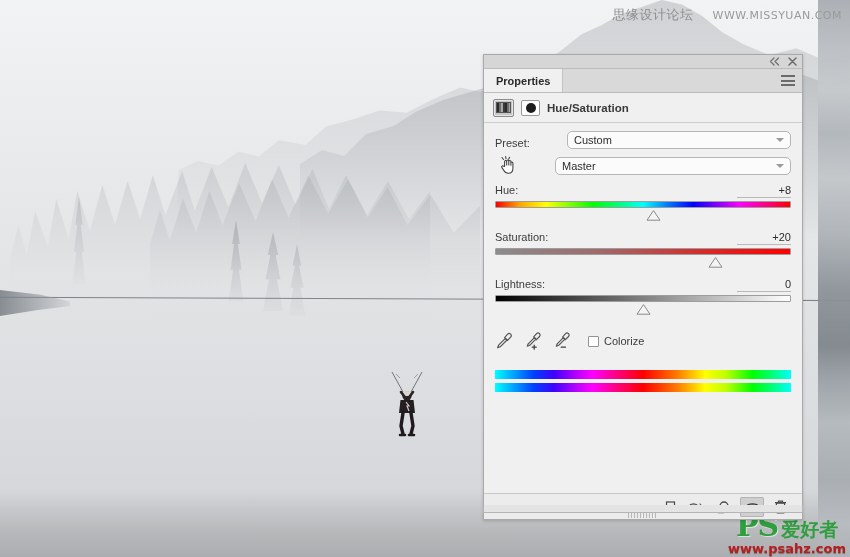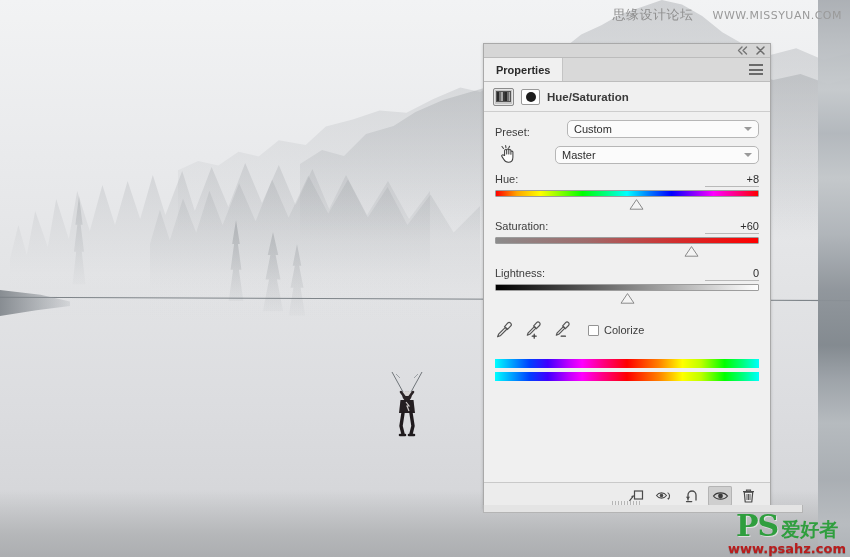--- a/index.html
+++ b/index.html
@@ -133,22 +133,22 @@
   }
   #watermark-bottom .wm-url {
     display: block; margin-top: 1px;
     font-family: "DejaVu Sans", sans-serif;
     font-size: 13px; font-weight: bold; color: #b91c1c;
     text-shadow: 0 1px 1px rgba(0,0,0,.35);
   }
 
   
   #properties-panel {
-    position: absolute; left: 483px; top: 43px;
-    width: 288px; height: 466px;
+    position: absolute; left: 483px; top: 54px;
+    width: 320px; height: 466px;
     background: #f0f0f0;
     border: 1px solid #a9a9a9;
     box-shadow: 0 1px 3px rgba(0,0,0,.18);
     display: flex; flex-direction: column;
     font-size: 11px; color: #3c3c3c;
   }
   
   #panel-titlebar {
     height: 14px; background: #d6d6d6;
     border-bottom: 1px solid #bcbcbc;
@@ -416,21 +416,21 @@
               <path d="M7.5 0.6 L14 10.2 H1 Z" fill="#f4f4f4" stroke="#8a8a8a" stroke-width="1" stroke-linejoin="round"></path>
             </svg>
           </div>
         </div>
         <div class="slider-rail-space"></div>
       </div>
 
       <div class="slider-block">
         <div class="slider-head">
           <span class="field-label">Saturation:</span>
-          <span class="slider-value">+60</span>
+          <span class="slider-value">+20</span>
         </div>
         <div class="slider-track" id="saturation-track">
           <div class="slider-thumb" id="saturation-thumb" style="left: 74.5%;">
             <svg width="15" height="11" viewBox="0 0 15 11">
               <path d="M7.5 0.6 L14 10.2 H1 Z" fill="#f4f4f4" stroke="#8a8a8a" stroke-width="1" stroke-linejoin="round"></path>
             </svg>
           </div>
         </div>
         <div class="slider-rail-space"></div>
       </div>

